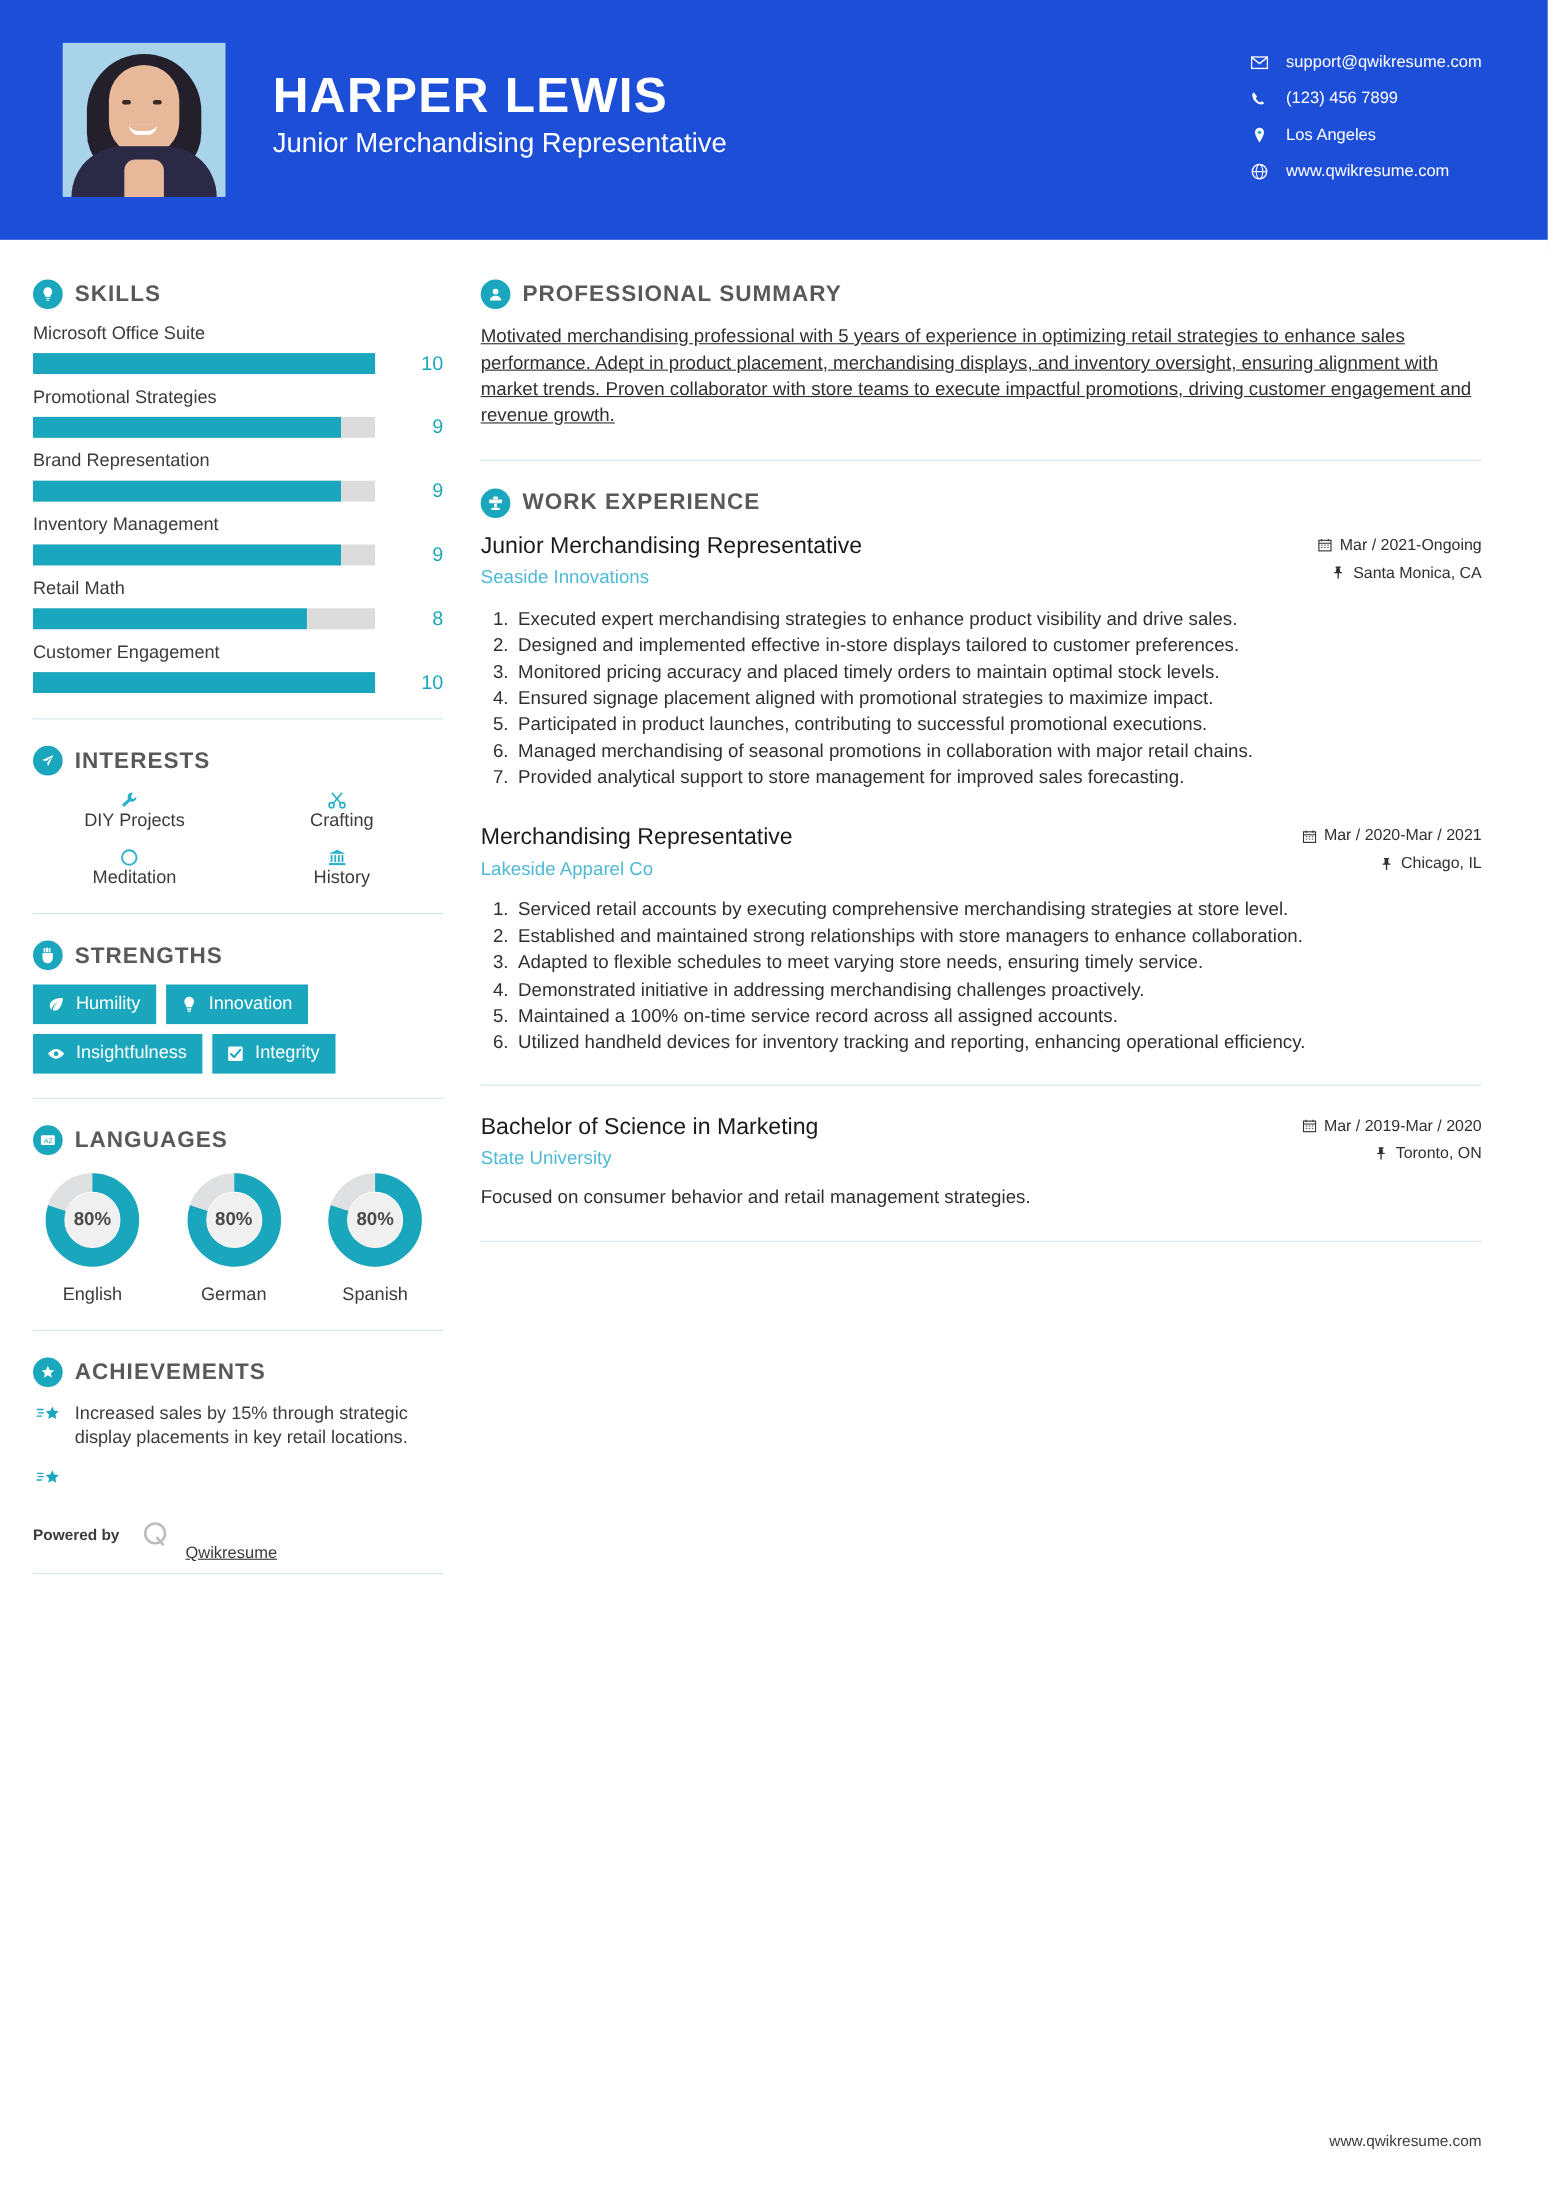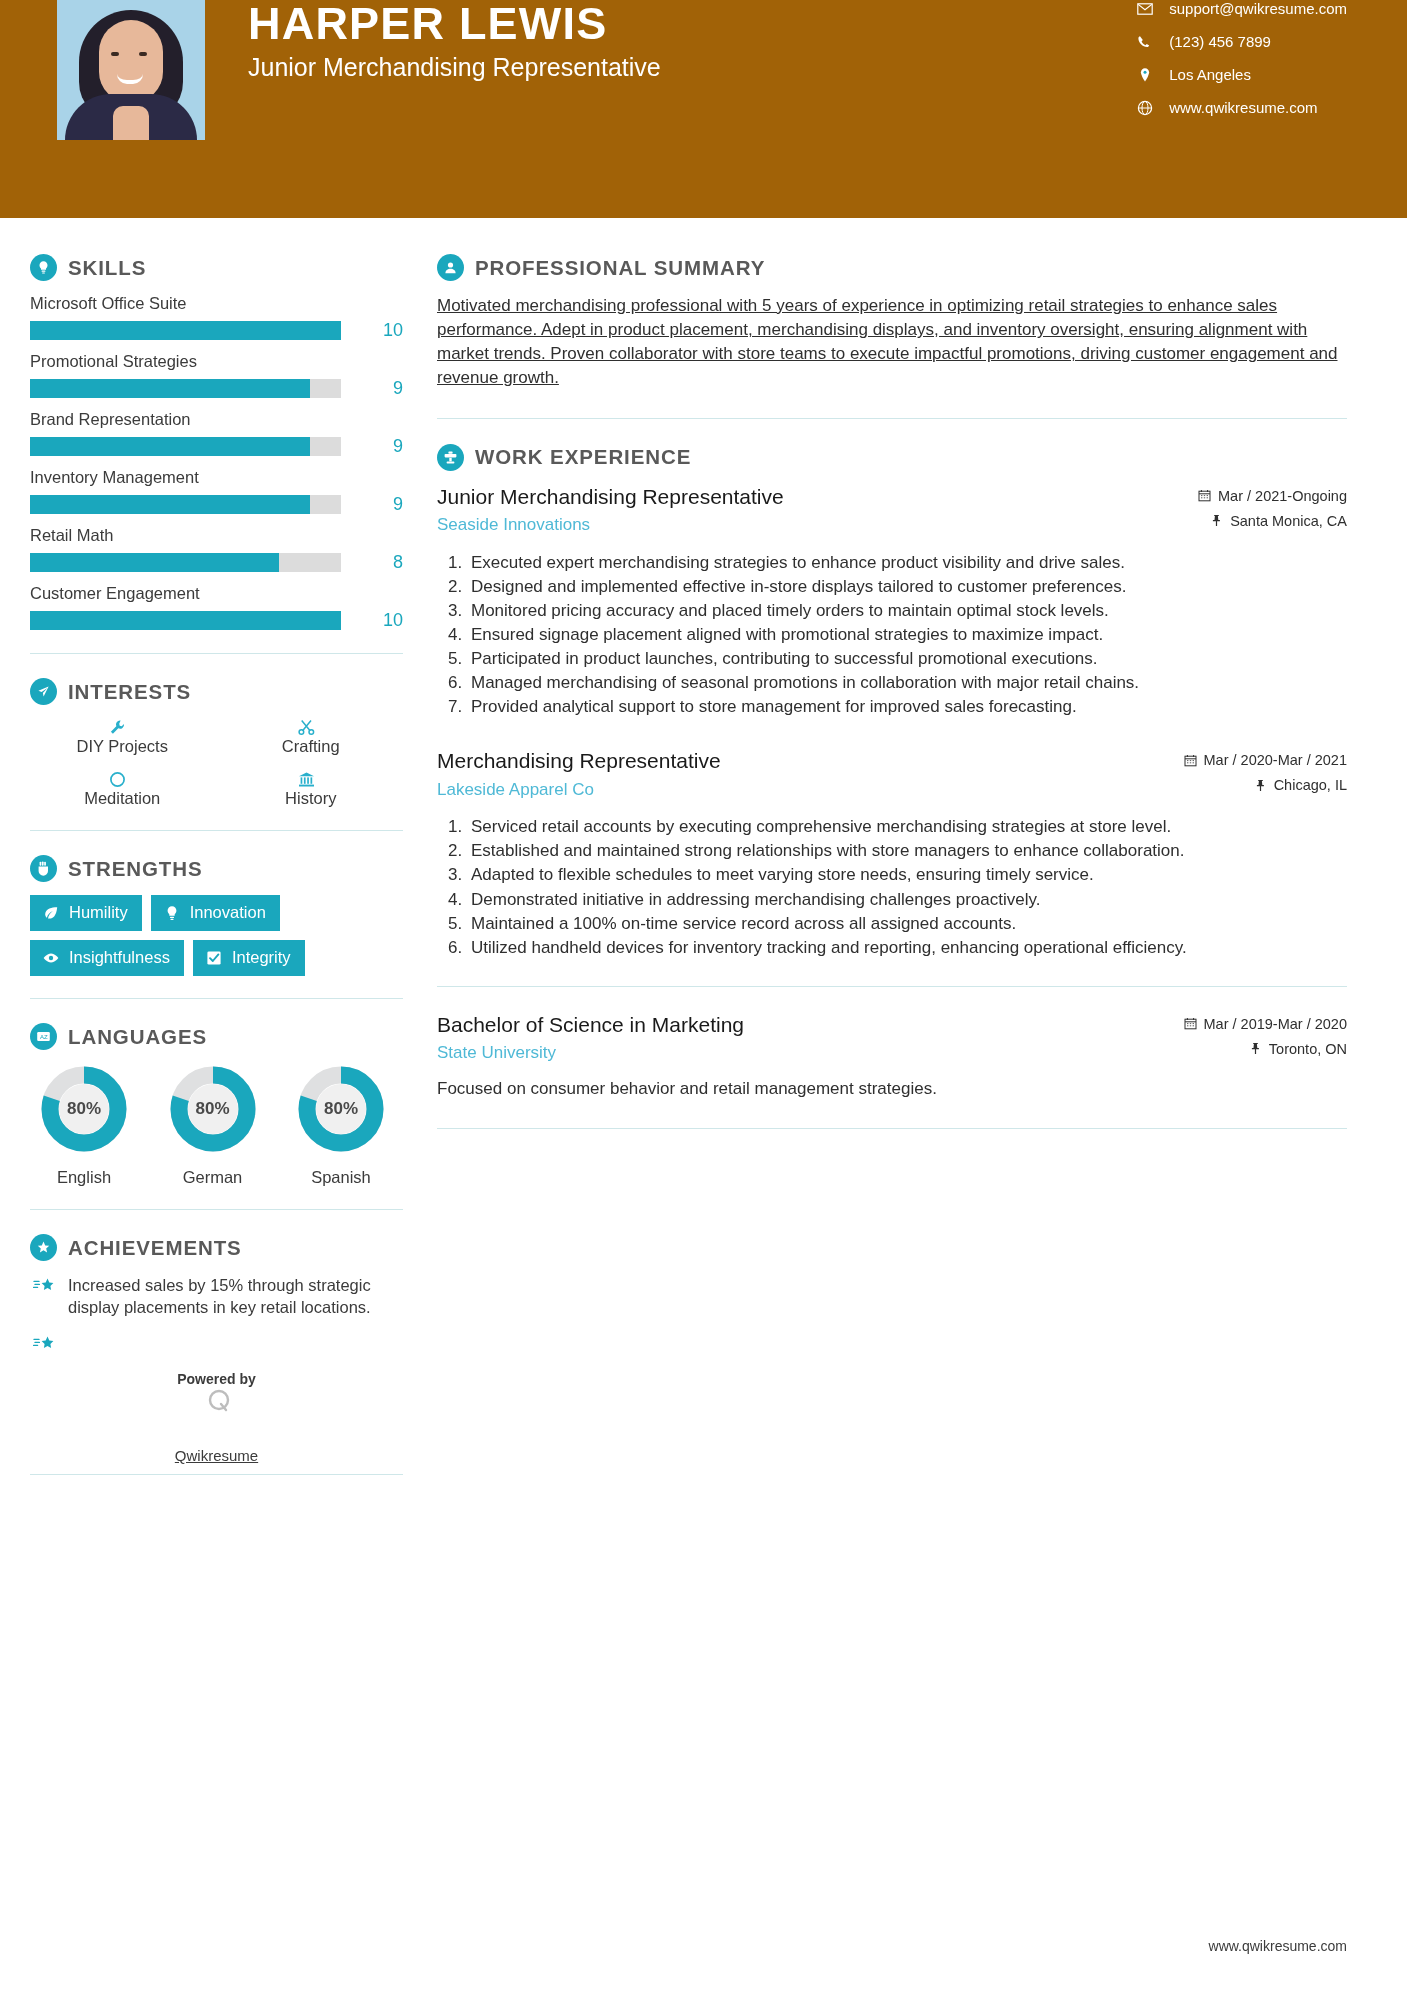--- a/index.html
+++ b/index.html
@@ -16,22 +16,23 @@
     position: relative;
     width: 1407px;
     height: 1990px;
     background: #ffffff;
   }
 
   
   .header {
     position: relative;
     height: 218px;
-    background: #a16207;
-    display: flex;
+    background: #1d4ed8;
+    display: flex;
+    align-items: center;
   }
   .photo-frame {
     width: 148px;
     height: 140px;
     margin-left: 57px;
     margin-top: 0px;
     background: #a9d3e8;
     overflow: hidden;
     position: relative;
     flex: 0 0 auto;
@@ -267,21 +268,20 @@
     font-size: 16.5px;
     color: #3b3b3b;
     line-height: 1.36;
   }
 
   .powered {
     display: flex;
     align-items: center;
     margin-top: 16px;
     margin-bottom: 10px;
-    flex-direction: column;
   }
   .powered-label { font-size: 14px; font-weight: bold; color: #3b3b3b; }
   .powered-logo { margin: 0 14px 0 18px; display: flex; align-items: center; }
   .powered-brand {
     font-size: 15px; color: #3b3b3b;
     text-decoration: underline;
     margin-top: 32px;
   }
   .bottom-rule { height: 1px; background: #cfe7e9; }
 

